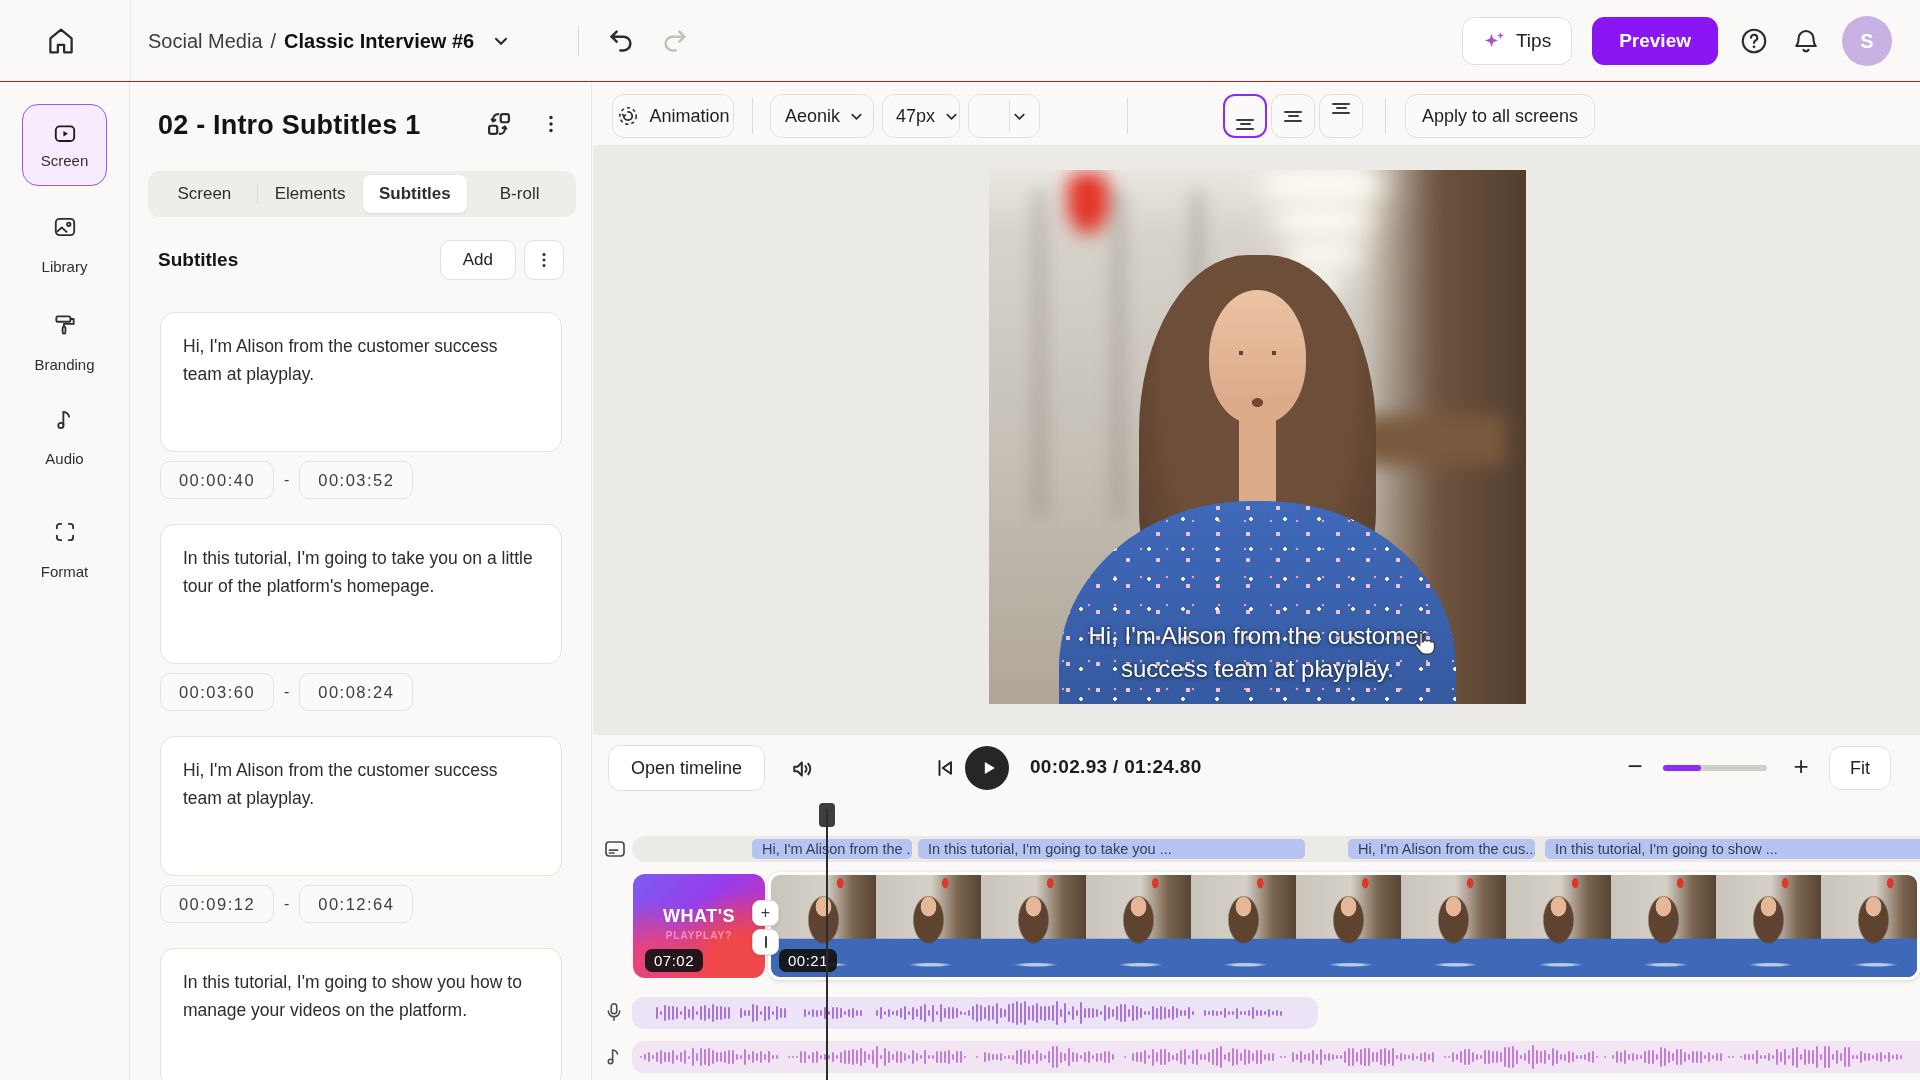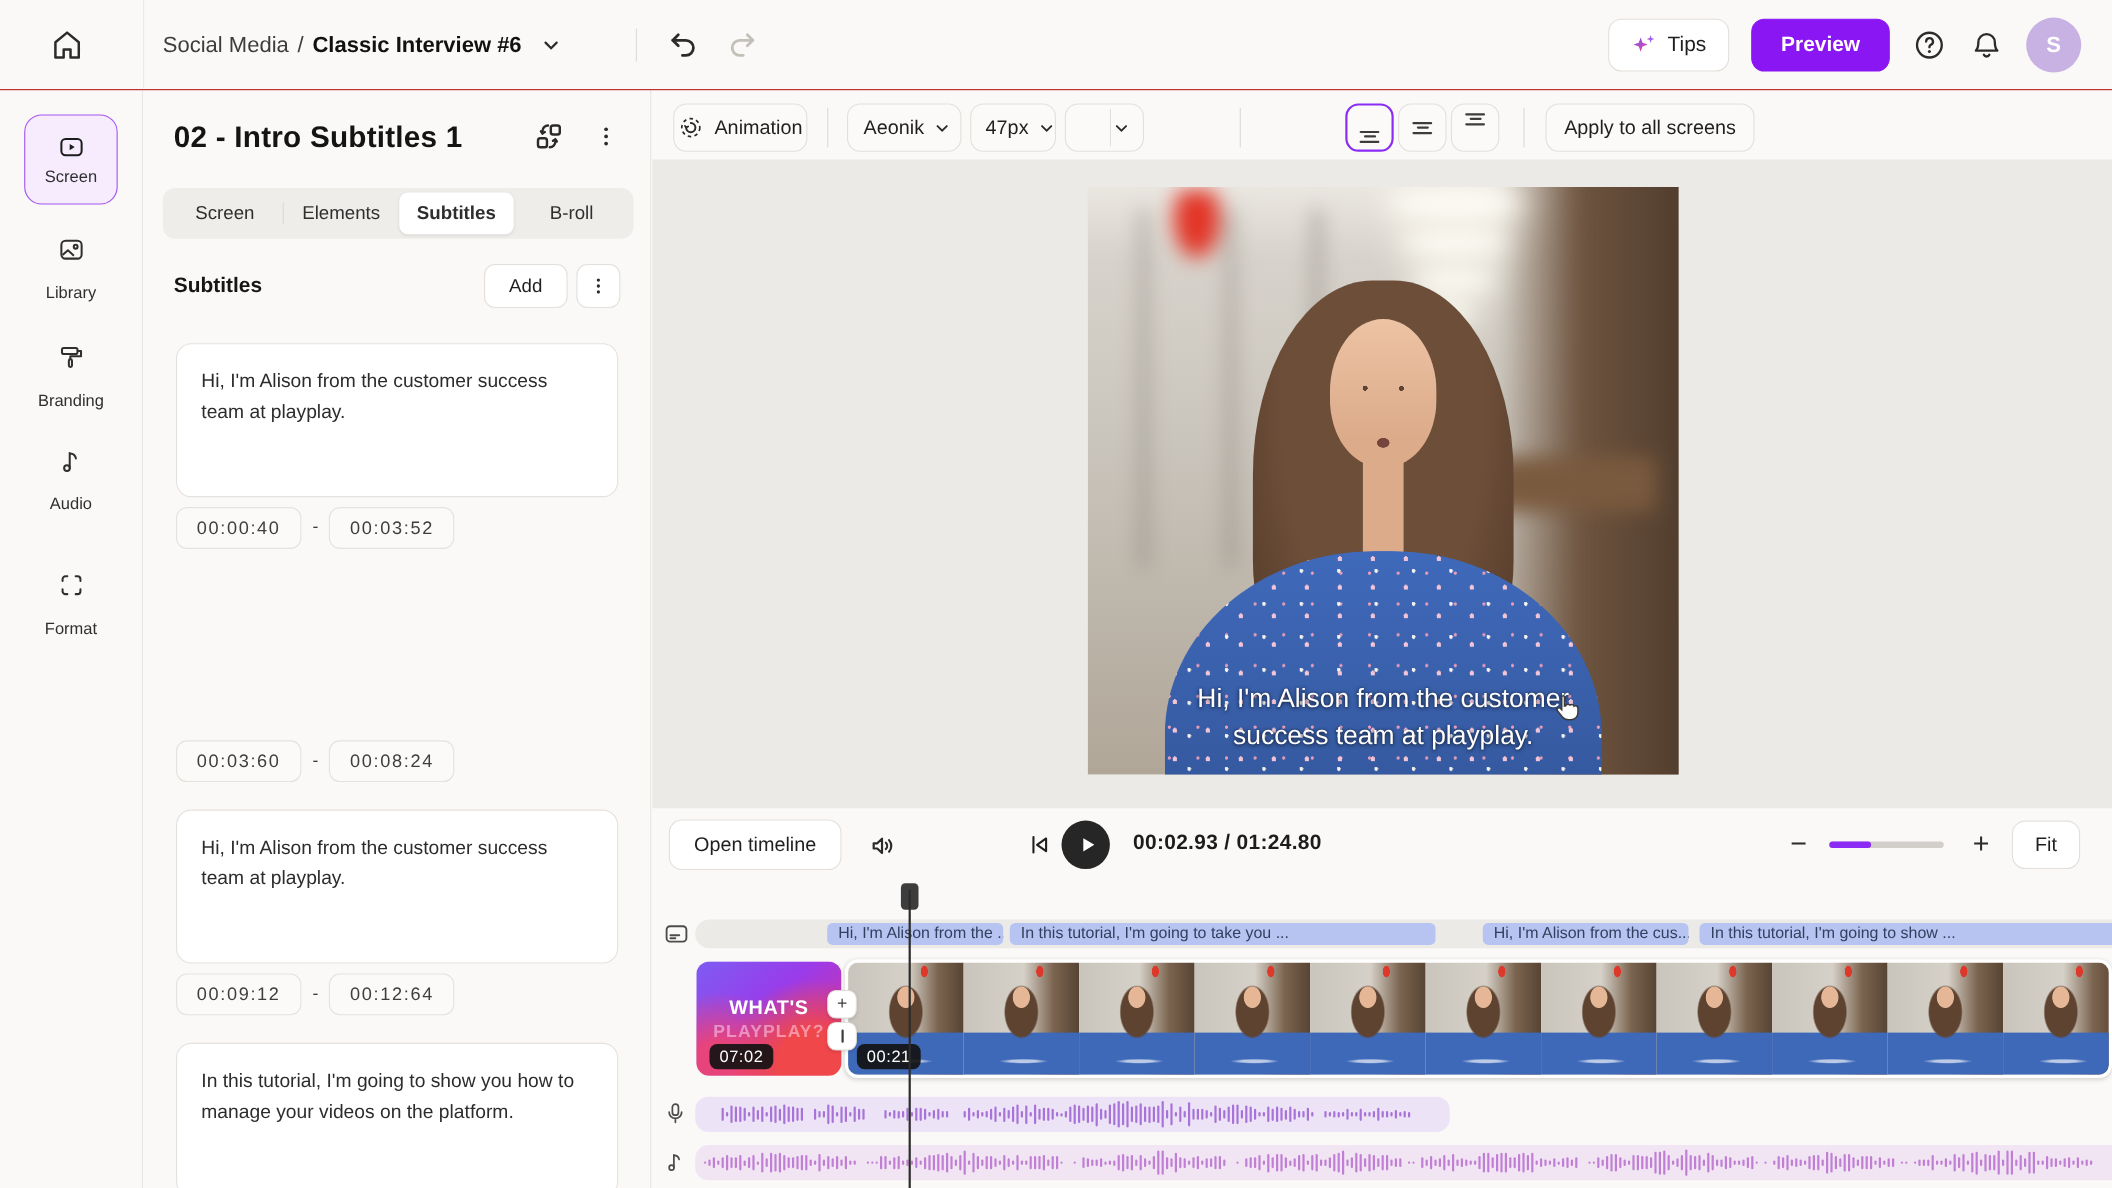--- a/index.html
+++ b/index.html
@@ -104,21 +104,21 @@
   .btn-fit { position:absolute; left:1236px; top:11px; height:44px; border-radius:12px; font-size:18px; padding:0 20px; }
 
   
   .timeline { position:absolute; left:593px; top:801px; width:1327px; height:279px; background:#faf9f7; overflow:hidden; }
   .tl-icon { position:absolute; left:10px; width:24px; height:24px; }
   .sub-track { position:absolute; left:39px; top:35px; width:1288px; height:26px; background:#eceae6; border-radius:13px 0 0 13px; }
   .sub-clip { position:absolute; top:38px; height:20px; background:#b7c4f2; border-radius:5px; color:#32405f; font-size:14.5px; line-height:20px; padding:0 10px; white-space:nowrap; overflow:hidden; text-overflow:clip; cursor:grab; }
   .intro-clip { position:absolute; left:40px; top:73px; width:132px; height:104px; border-radius:12px; overflow:hidden; cursor:grab;
     background:radial-gradient(circle at 80% 90%, #f0474b 0 22%, rgba(240,71,75,0) 55%), radial-gradient(circle at 15% 100%, #e8447c 0 20%, rgba(232,68,124,0) 50%), linear-gradient(135deg,#7e5cf3 0%, #9a3be9 45%, #c335b5 75%, #e8434f 100%); }
   .intro-clip .t1 { position:absolute; left:0; right:0; top:32px; text-align:center; color:#fff; font-weight:800; font-size:18px; letter-spacing:.5px; }
-  .intro-clip .t2 { position:absolute; left:0; right:0; top:56px; text-align:center; color:rgba(255,210,235,.55); font-weight:800; font-size:16px; letter-spacing:1px; }
+  .intro-clip .t2 { position:absolute; left:0; right:0; top:56px; text-align:center; color:rgba(255,210,235,.55); font-weight:800; font-size:10px; letter-spacing:1px; }
   .dur-badge { position:absolute; background:rgba(18,18,18,.92); color:#fff; font-size:15px; letter-spacing:.5px; border-radius:7px; padding:3px 9px; z-index:6; }
   .ins-btns { position:absolute; left:159px; top:99px; width:27px; z-index:7; display:flex; flex-direction:column; gap:3px; }
   .ins-btn { width:27px; height:26px; background:#fff; border:1px solid #e0ddd8; border-radius:8px; box-shadow:0 1px 3px rgba(0,0,0,.12); display:flex; align-items:center; justify-content:center; font-size:16px; color:#3c3c3c; cursor:pointer; }
   .ins-btn .bar { width:2px; height:12px; background:#3c3c3c; border-radius:1px; }
   .video-clip { position:absolute; left:175px; top:71px; width:1152px; height:108px; background:#fff; border-radius:12px; box-shadow:0 1px 4px rgba(0,0,0,.15); padding:3px; cursor:grab; }
   .thumb-strip { width:100%; height:102px; border-radius:9px; overflow:hidden; display:flex; }
   .thumb { flex:0 0 auto; width:105px; height:102px;
     background-image:
       radial-gradient(ellipse 5px 8px at 66% 8%, rgba(224,51,36,.95) 60%, transparent 70%),
       radial-gradient(ellipse 30px 3px at 52% 88%, rgba(255,255,255,.65) 40%, transparent 75%),
@@ -293,20 +293,21 @@
         </button>
     </span>
   </div>
   <div class="cards">
     <div class="card" style="top:18px;">Hi, I'm Alison from the customer success team at playplay.</div>
     <div class="times" style="top:167px;">
       <span class="time-pill">00:00:40</span>
       <span class="time-dash">-</span>
       <span class="time-pill">00:03:52</span>
     </div>
+    <div class="card" style="top:230px;">In this tutorial, I'm going to take you on a little tour of the platform's homepage.</div>
     <div class="times" style="top:379px;">
       <span class="time-pill">00:03:60</span>
       <span class="time-dash">-</span>
       <span class="time-pill">00:08:24</span>
     </div>
     <div class="card" style="top:442px;">Hi, I'm Alison from the customer success team at playplay.</div>
     <div class="times" style="top:591px;">
       <span class="time-pill">00:09:12</span>
       <span class="time-dash">-</span>
       <span class="time-pill">00:12:64</span>

